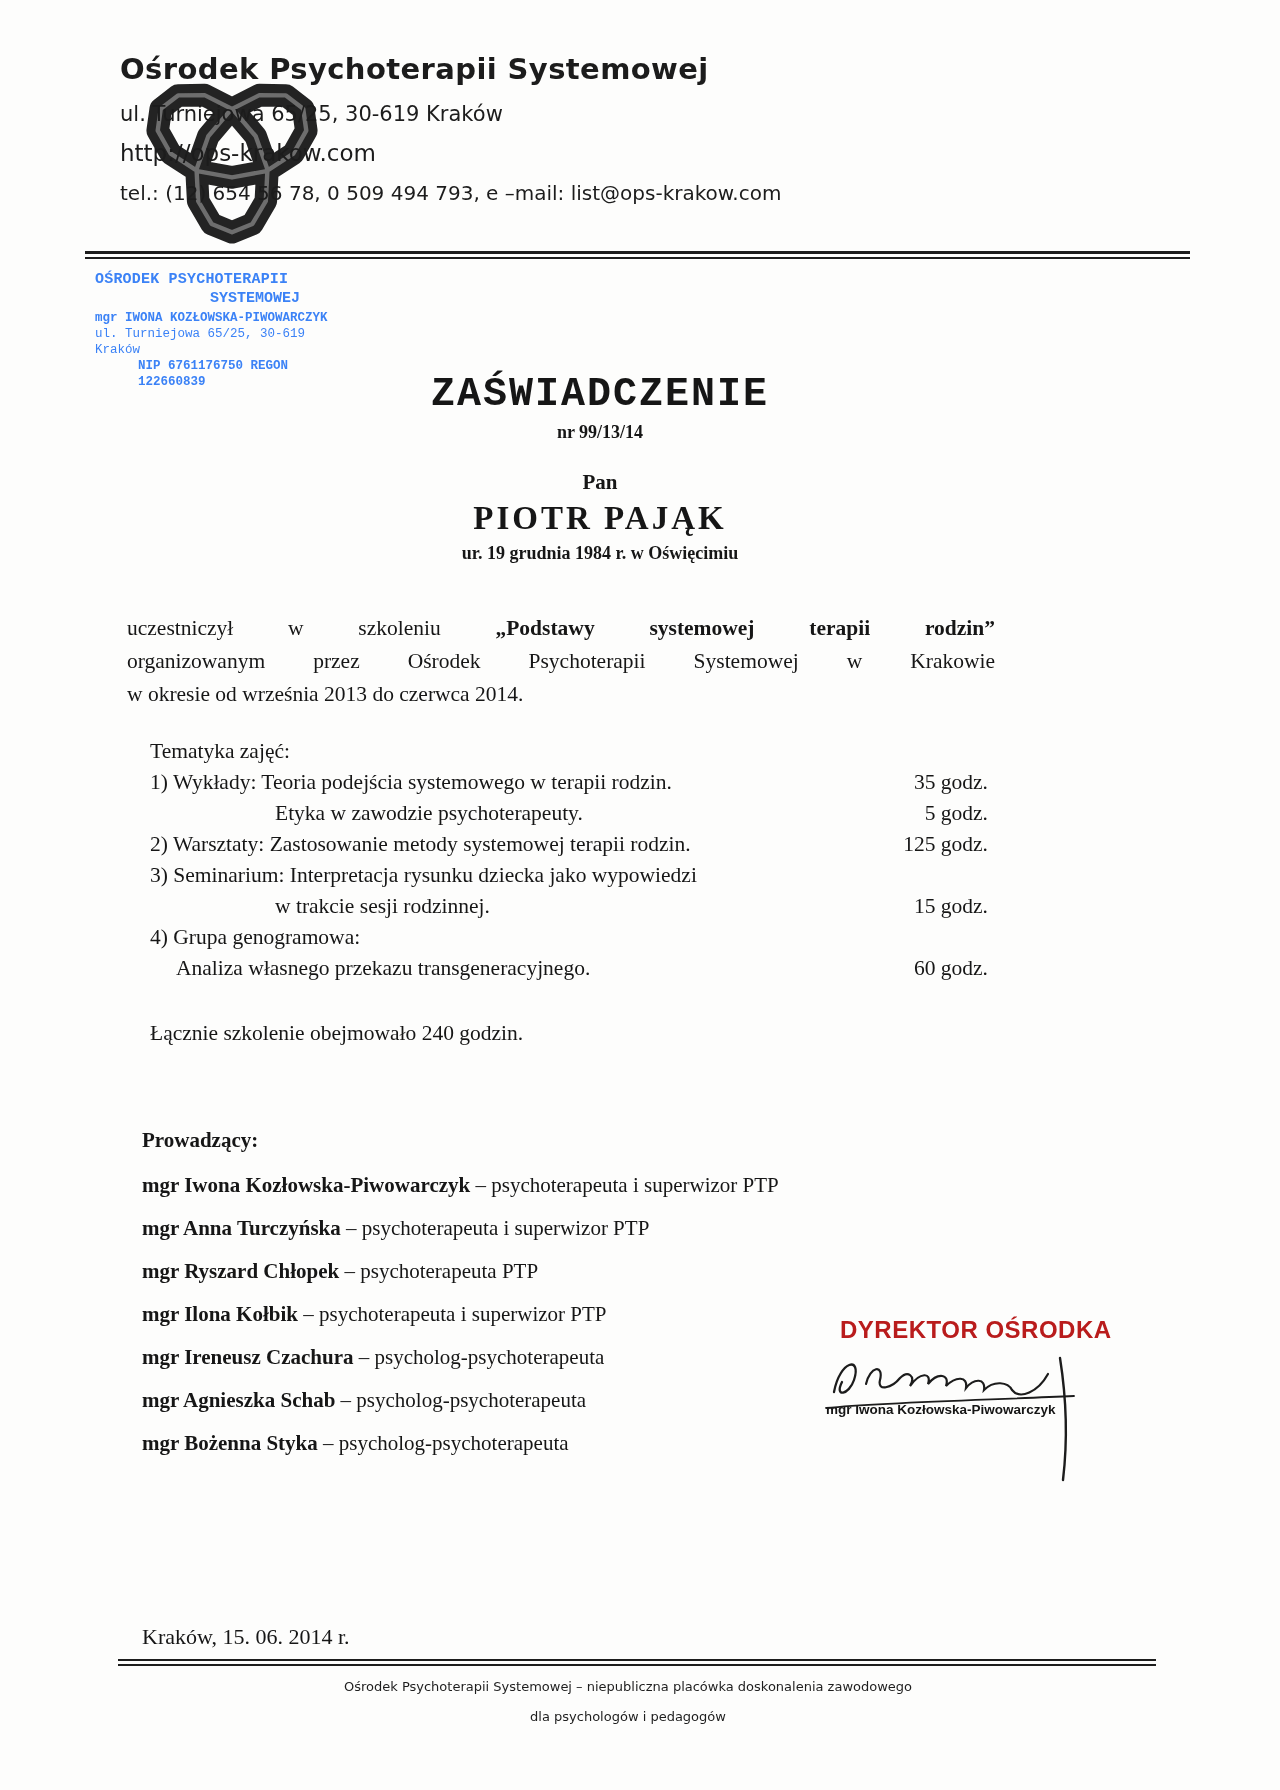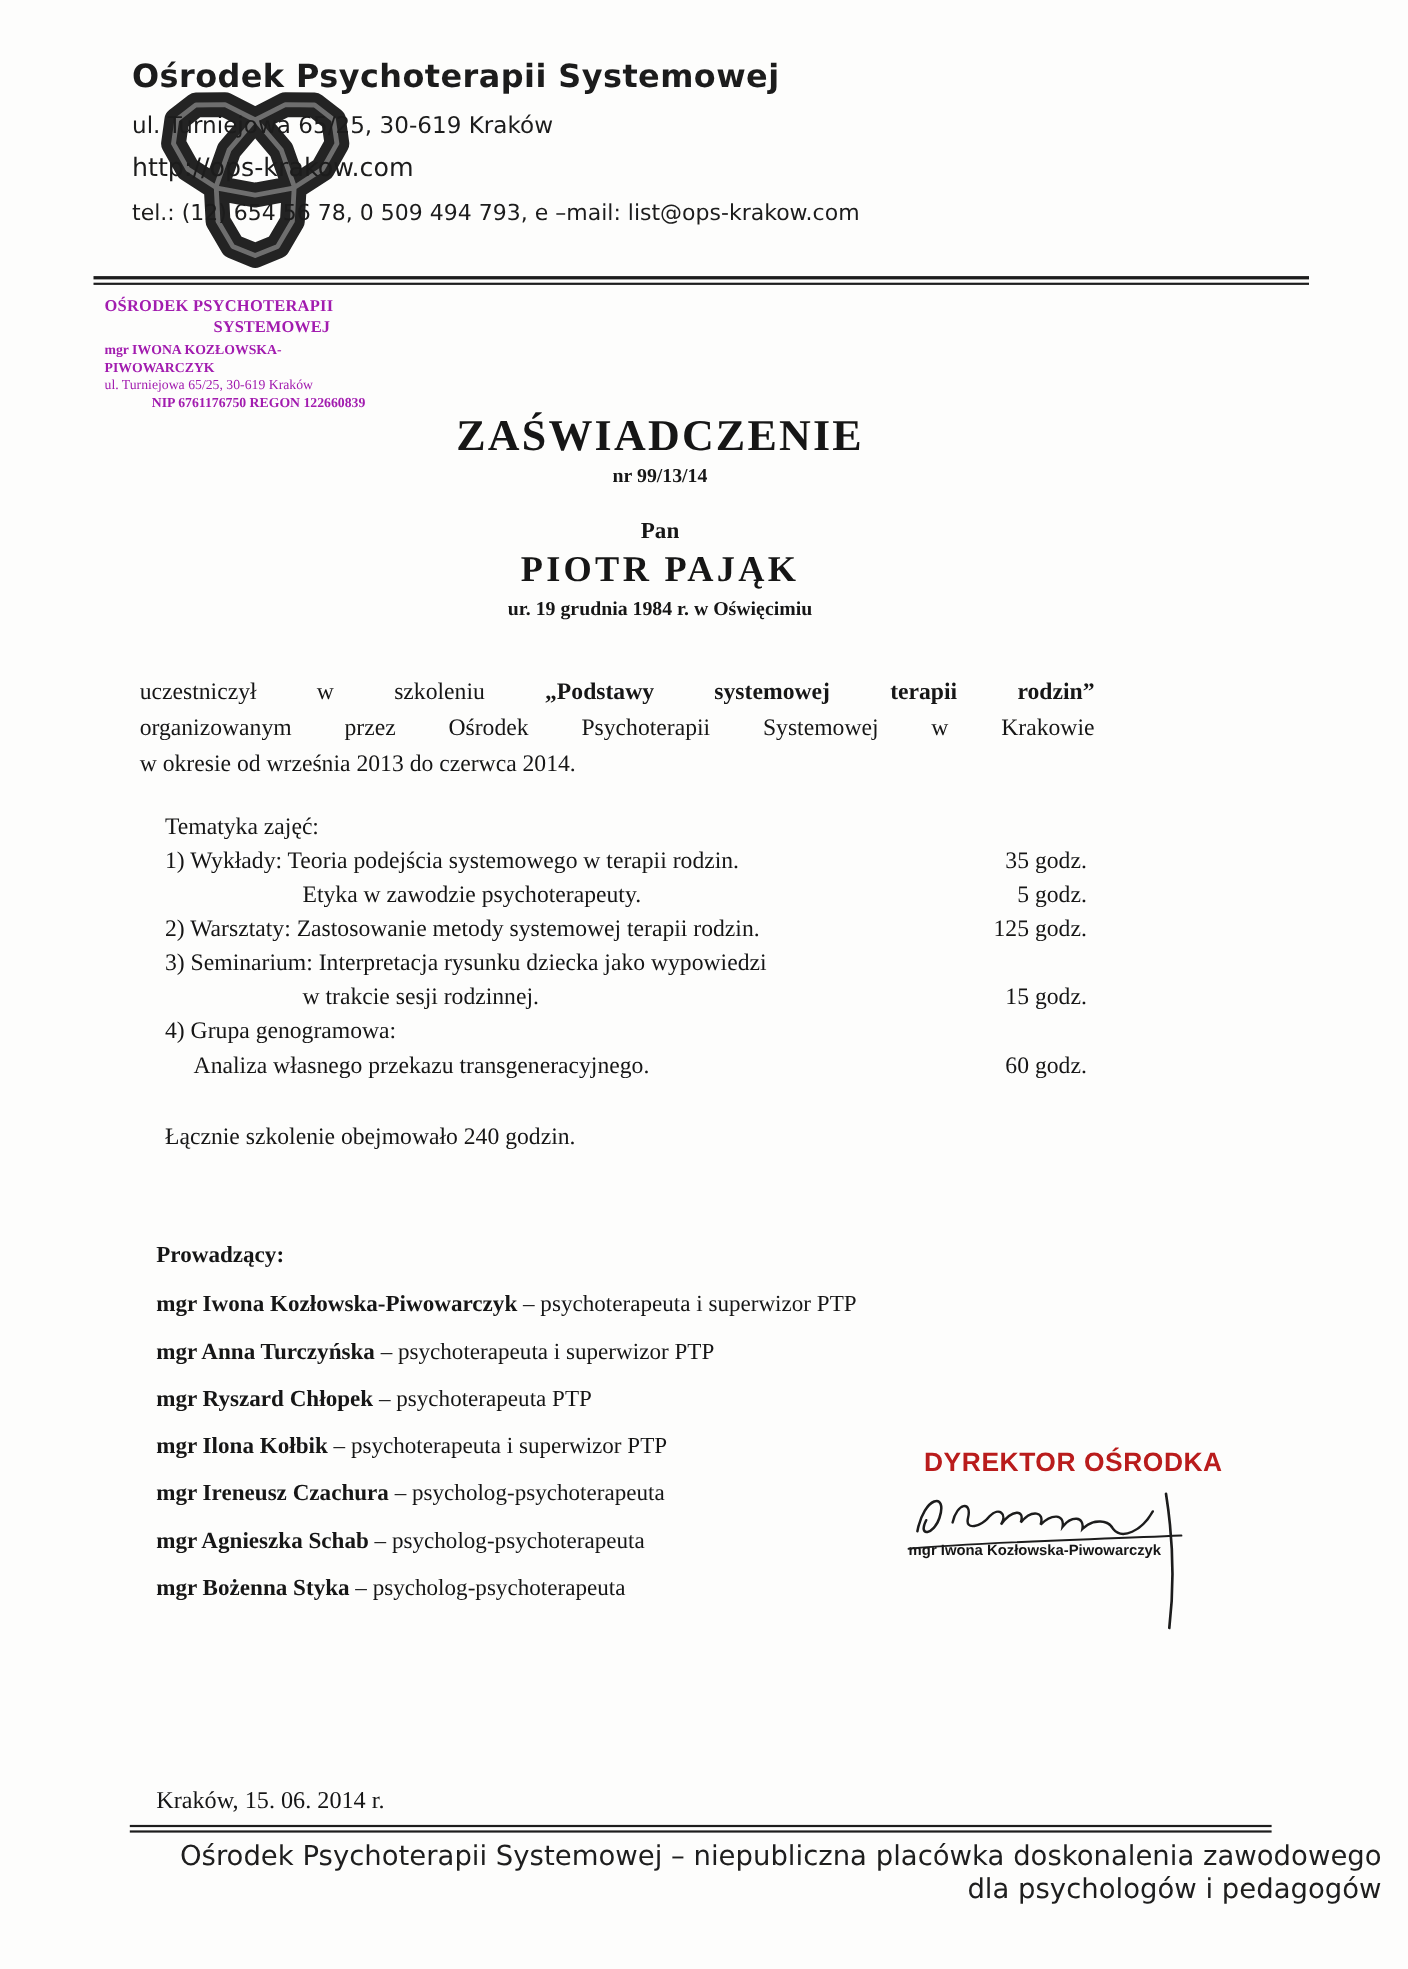--- a/index.html
+++ b/index.html
@@ -20,30 +20,30 @@
   .org-name   { font-size:29px; font-weight:bold; letter-spacing:.4px; }
   .org-addr   { font-size:21px; margin-top:16px; }
   .org-web    { font-size:23px; margin-top:14px; }
   .org-tel    { font-size:20px; margin-top:15px; }
 
   .rule-top { position:absolute; left:85px; top:251px; width:1105px; height:3px;
               border-top:3px solid #1d1d1d; border-bottom:2px solid #1d1d1d; }
 
   
   .stamp { position:absolute; left:95px; top:270px; width:250px;
-           font-family:Liberation Serif, serif; color:#a21caf; line-height:1.28; }
+           font-family:Liberation Mono, monospace; color:#3b82f6; line-height:1.28; }
   .stamp-l1 { font-weight:bold; font-size:15px; letter-spacing:.2px; }
   .stamp-l2 { font-weight:bold; font-size:15px; text-align:right; width:205px; }
   .stamp-l3 { font-weight:bold; font-size:12.5px; margin-top:2px; }
   .stamp-l4 { font-size:12.5px; }
   .stamp-l5 { font-size:12.5px; font-weight:bold;padding-left:43px; }
 
   
   .center-block { position:absolute; left:0; width:1200px; text-align:center; }
-  .title-main { top:372px; font-size:40px; font-weight:bold; letter-spacing:2px; }
+  .title-main { top:372px; font-size:40px; font-weight:bold; letter-spacing:2px;font-family:Liberation Mono, monospace; }
   .title-nr   { top:422px; font-size:18px; font-weight:bold; }
   .pan        { top:470px; font-size:21px; font-weight:bold; }
   .person     { top:500px; font-size:33px; font-weight:bold; letter-spacing:3px; }
   .birth      { top:543px; font-size:18px; font-weight:bold; }
 
   
   .para { position:absolute; left:127px; top:612px; width:868px;
           font-size:21.5px; line-height:33px; }
   .force-justify { text-align:justify; text-align-last:justify; }
   .b { font-weight:bold; }
@@ -67,22 +67,22 @@
   .sig-role { font-family:"Liberation Sans", sans-serif; font-weight:bold;
               font-size:24px; letter-spacing:.5px; color:#b91c1c; padding-left:14px; }
   .sig-svg { position:absolute; left:-10px; top:16px; }
   .sig-name { margin-top:58px; font-family:"Liberation Sans", sans-serif;
               font-weight:bold; font-size:13.5px; color:#151515; }
 
   
   .date-line { position:absolute; left:142px; top:1624px; font-size:22px; }
   .rule-bottom { position:absolute; left:118px; top:1659px; width:1038px; height:3px;
                  border-top:2px solid #1d1d1d; border-bottom:2px solid #1d1d1d; }
-  .footer { position:absolute; left:0; top:1672px; width:1256px; text-align:right;
-            font-family:"DejaVu Sans", sans-serif; font-size:25px;
+  .footer { position:absolute; left:0; top:1672px; width:1256px; text-align:center;
+            font-family:"DejaVu Sans", sans-serif; font-size:13px;
             line-height:30px; color:#1e1e1e; }
 </style>
 </head>
 <body>
 
 <div class="page">
 
   <svg class="logo" viewBox="0 0 180 200" xmlns="http://www.w3.org/2000/svg">
     <polygon fill="none" stroke="#232323" stroke-width="23" stroke-linejoin="round" points="90,128 125.2,121.5 152.5,103.8 165.8,80.2 162.7,58 145,44.3 118,44 89,58.7 65.8,86 53.8,119.8 55.5,152.2 69.2,175.5 90,184 110.8,175.5 124.5,152.2 126.2,119.8 114.2,86 91,58.7 62,44 35,44.3 17.3,58 14.2,80.2 27.5,103.8 54.8,121.5"></polygon>
     <polygon fill="none" stroke="#6e6e6e" stroke-width="4.5" stroke-linejoin="round" points="90,128 125.2,121.5 152.5,103.8 165.8,80.2 162.7,58 145,44.3 118,44 89,58.7 65.8,86 53.8,119.8 55.5,152.2 69.2,175.5 90,184 110.8,175.5 124.5,152.2 126.2,119.8 114.2,86 91,58.7 62,44 35,44.3 17.3,58 14.2,80.2 27.5,103.8 54.8,121.5"></polygon>

